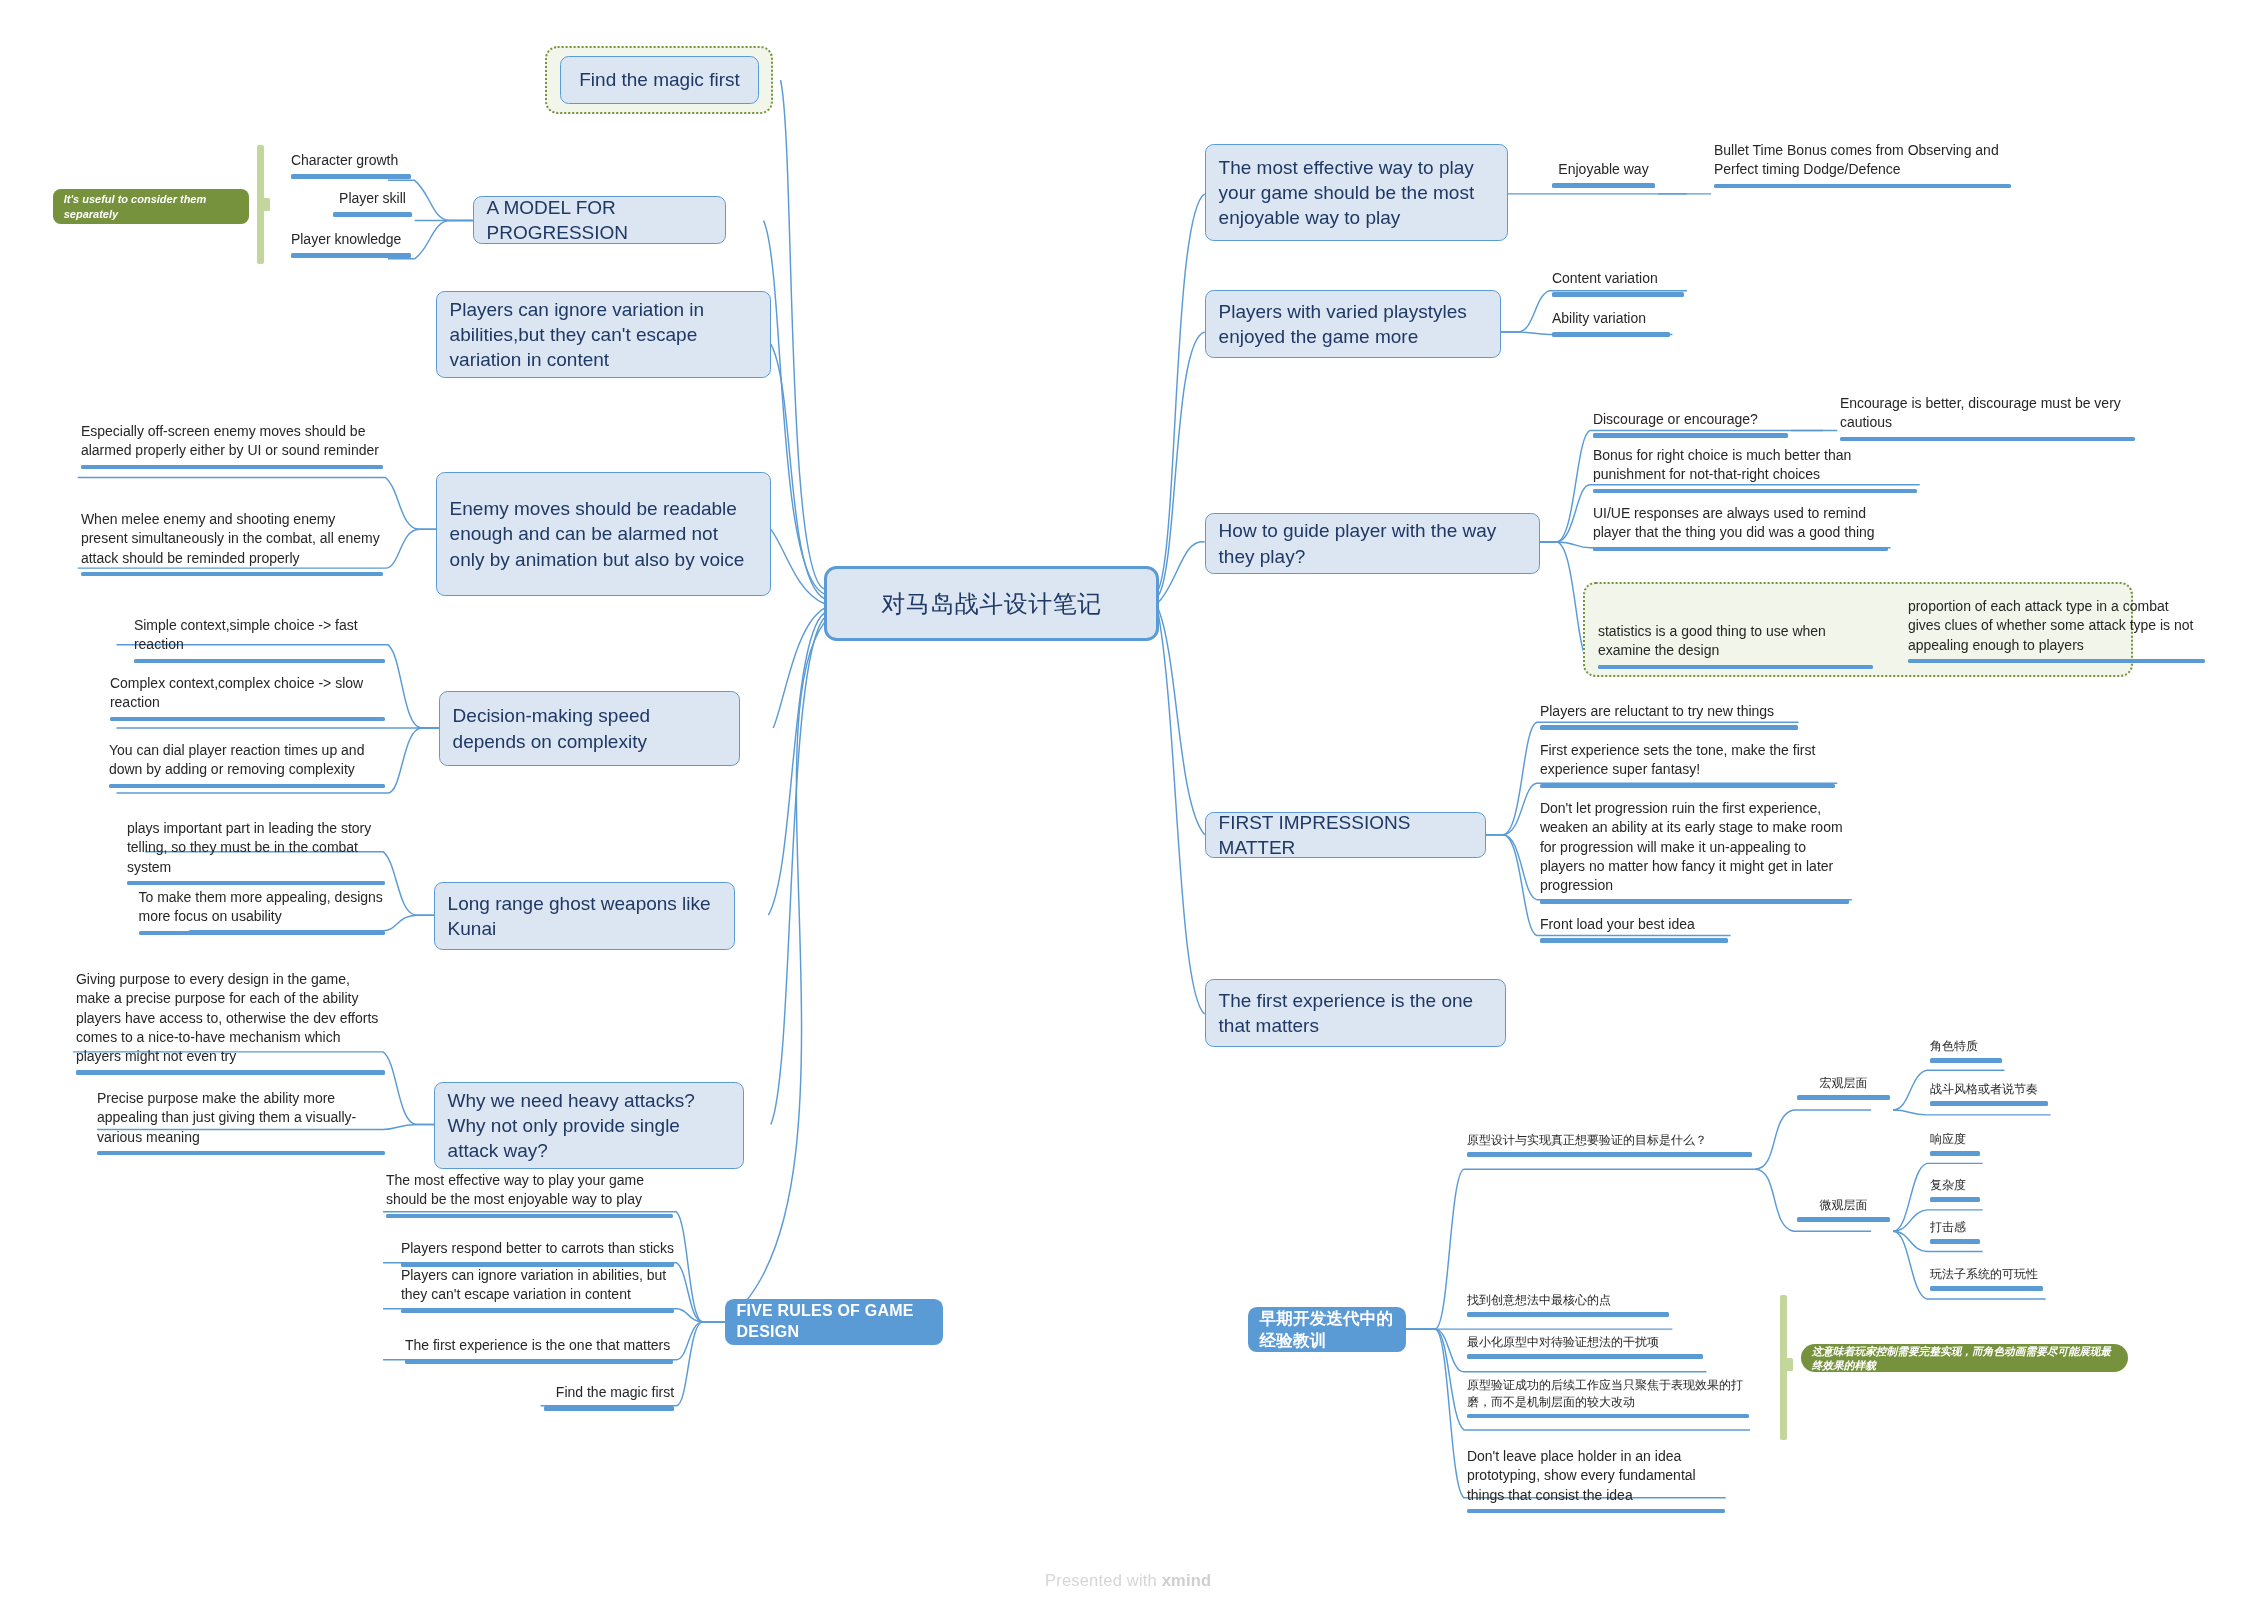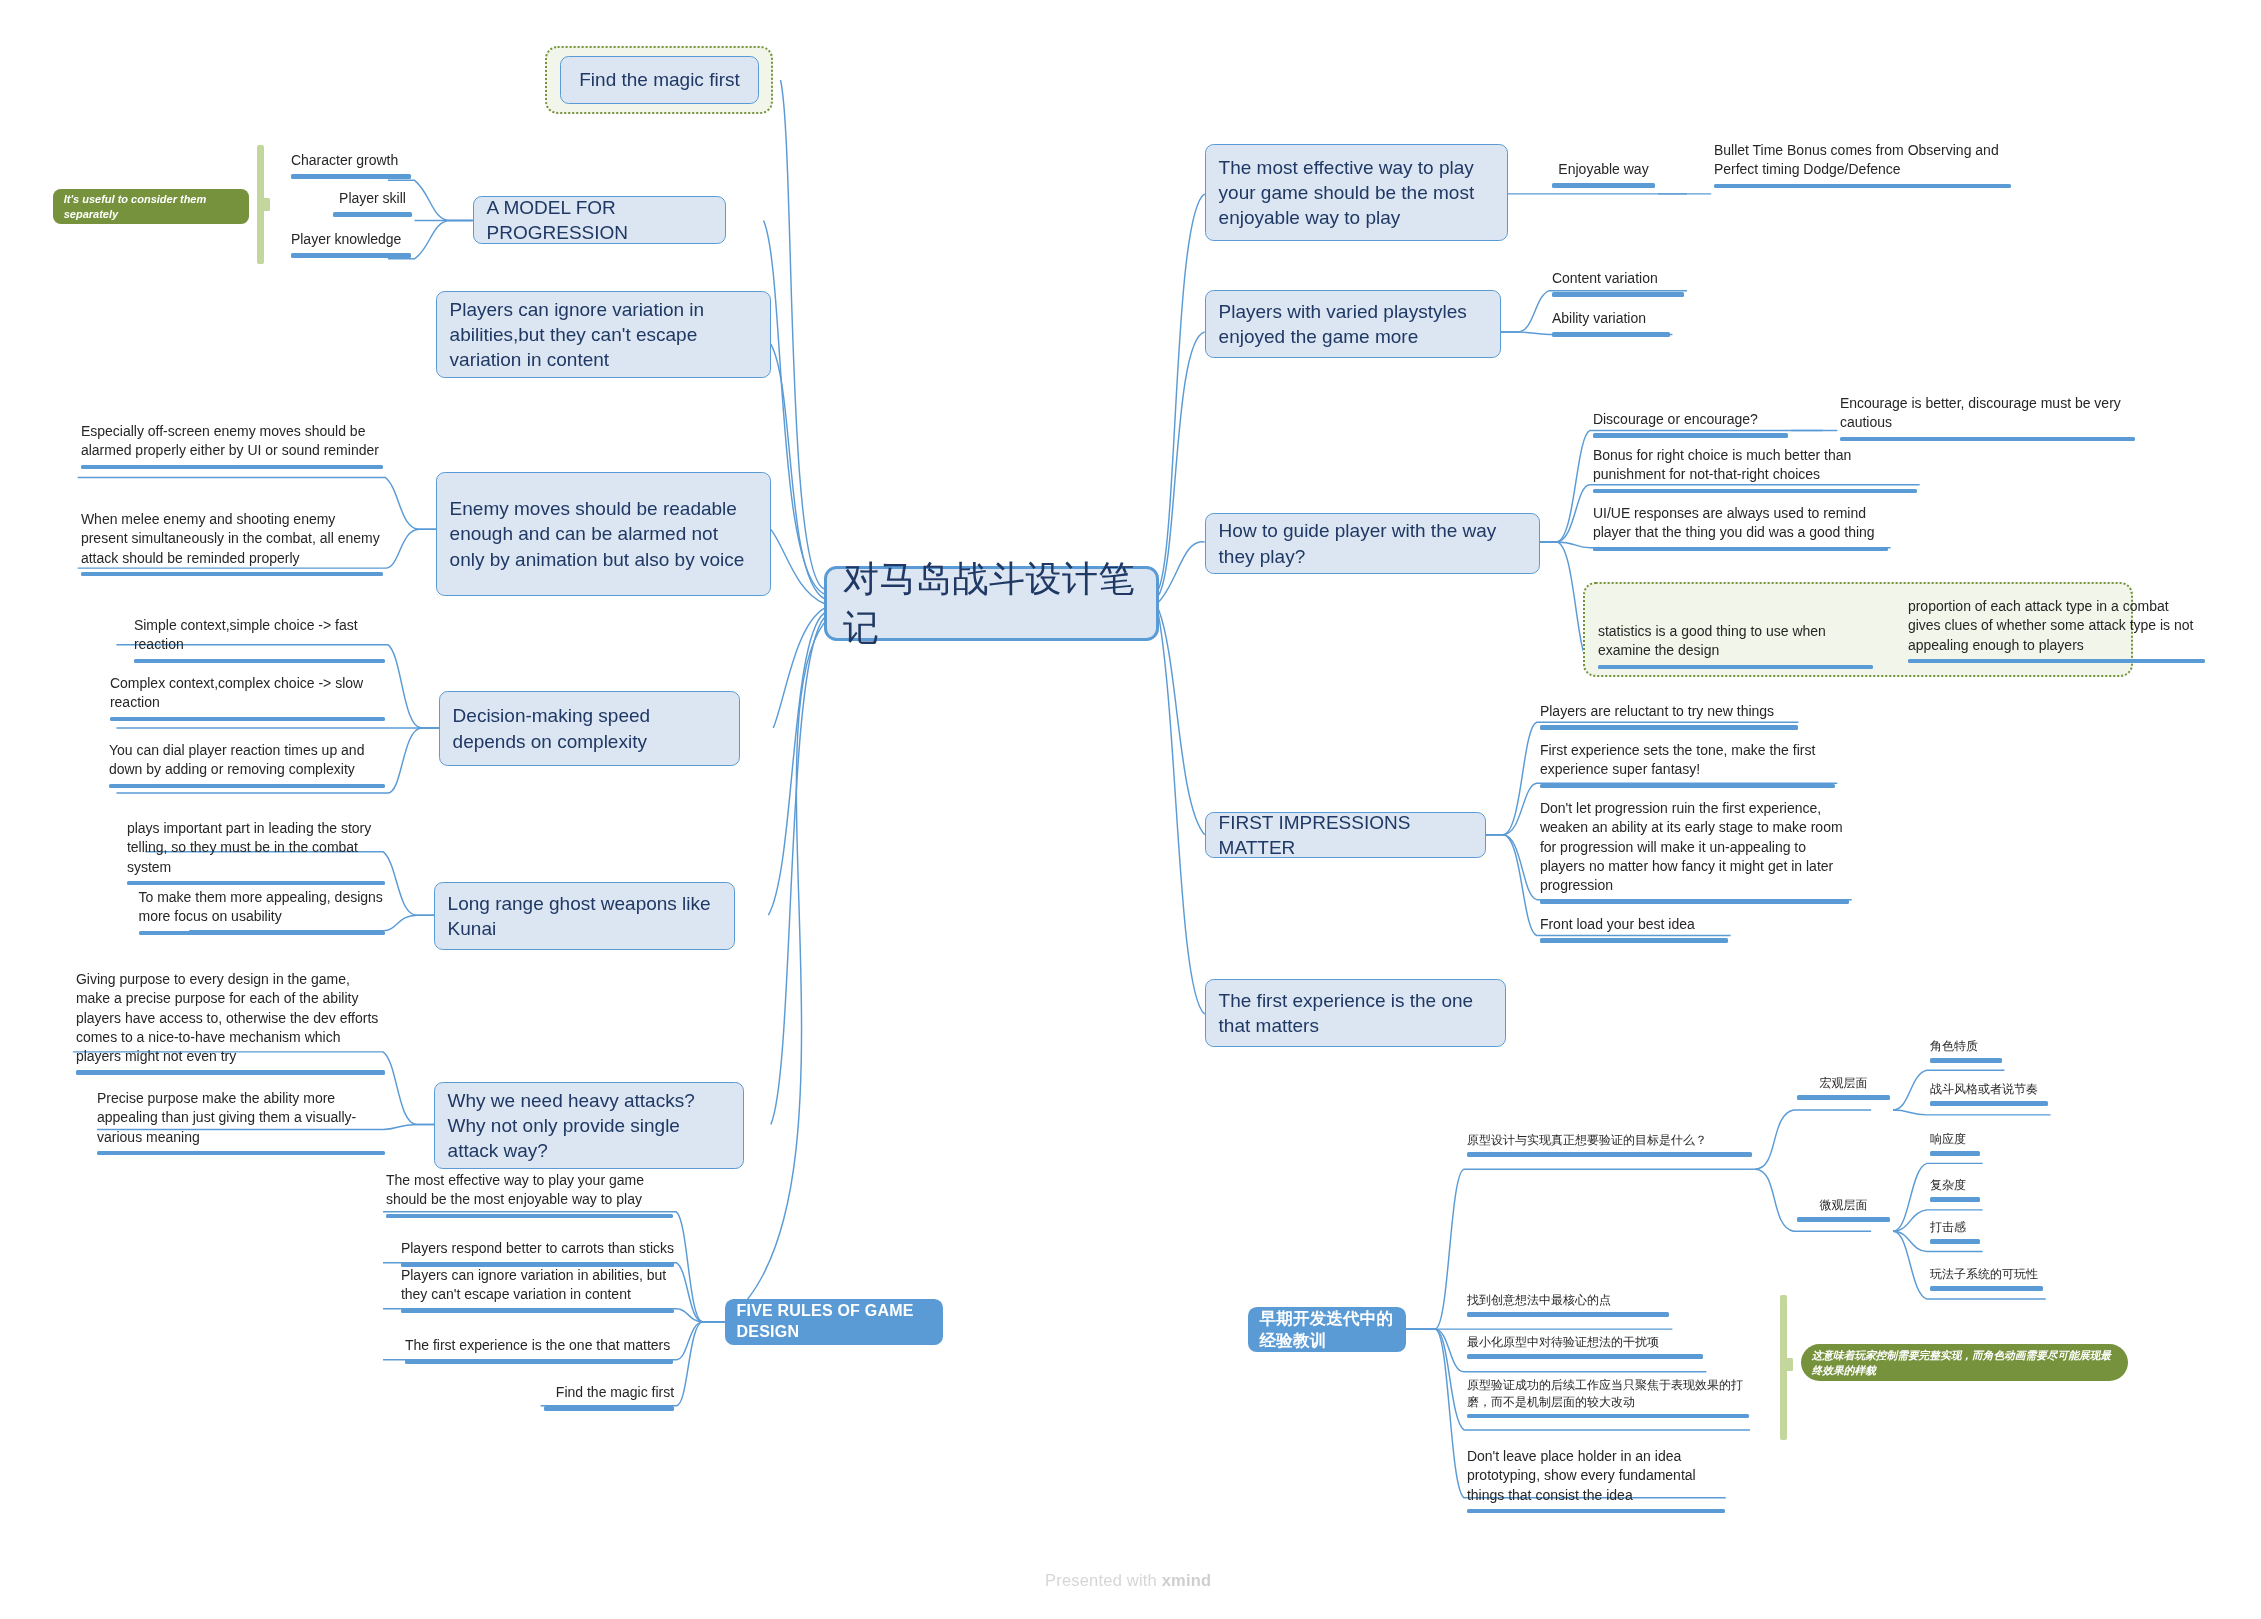--- a/index.html
+++ b/index.html
@@ -12,21 +12,21 @@
   #canvas{position:absolute;left:0;top:0;width:2261px;height:1619px;}
   svg#wires{position:absolute;left:0;top:0;width:2261px;height:1619px;pointer-events:none;}
 
   
   .node{position:absolute;box-sizing:border-box;}
 
   
   .central{
     background:#dce6f2;border:3.4px solid #5b9bd5;border-radius:12.6px;
     color:#1f3864;display:flex;align-items:center;justify-content:center;
-    font-size:36px;letter-spacing:0.5px;padding-left:16px;
+    font-size:24px;letter-spacing:0.5px;
   }
 
   
   .main{
     background:#dce6f2;border:1.9px solid #5b9bd5;border-radius:8.7px;
     color:#1f3864;display:flex;align-items:center;
     padding:6.8px 12.6px;font-size:19px;line-height:1.32;
   }
 
   
@@ -412,21 +412,21 @@
   </div>
   <div class="node sub cn" style="left:1927px;top:1266px;width:119px;">
     <span>玩法子系统的可玩性</span>
     <div class="bar"></div>
   </div>
 
   <div class="bracket" style="left:1780px;top:1295px;width:14.5px;height:145px;">
      <div class="bar"></div>
      <div class="nub" style="top:63px;"></div>
   </div>
-  <div class="node sticky big" style="left:1801px;top:1344px;width:327px;height:37px;border-radius:19px;">
+  <div class="node sticky big" style="left:1801px;top:1344px;width:327px;height:28px;border-radius:19px;">
     <span>这意味着玩家控制需要完整实现，而角色动画需要尽可能展现最终效果的样貌</span>
   </div>
 
   <div class="wm" style="left:1045px;top:1571px;">
     <span>Presented with </span><b>xmind</b>
   </div>
 
 </div>
 
 

